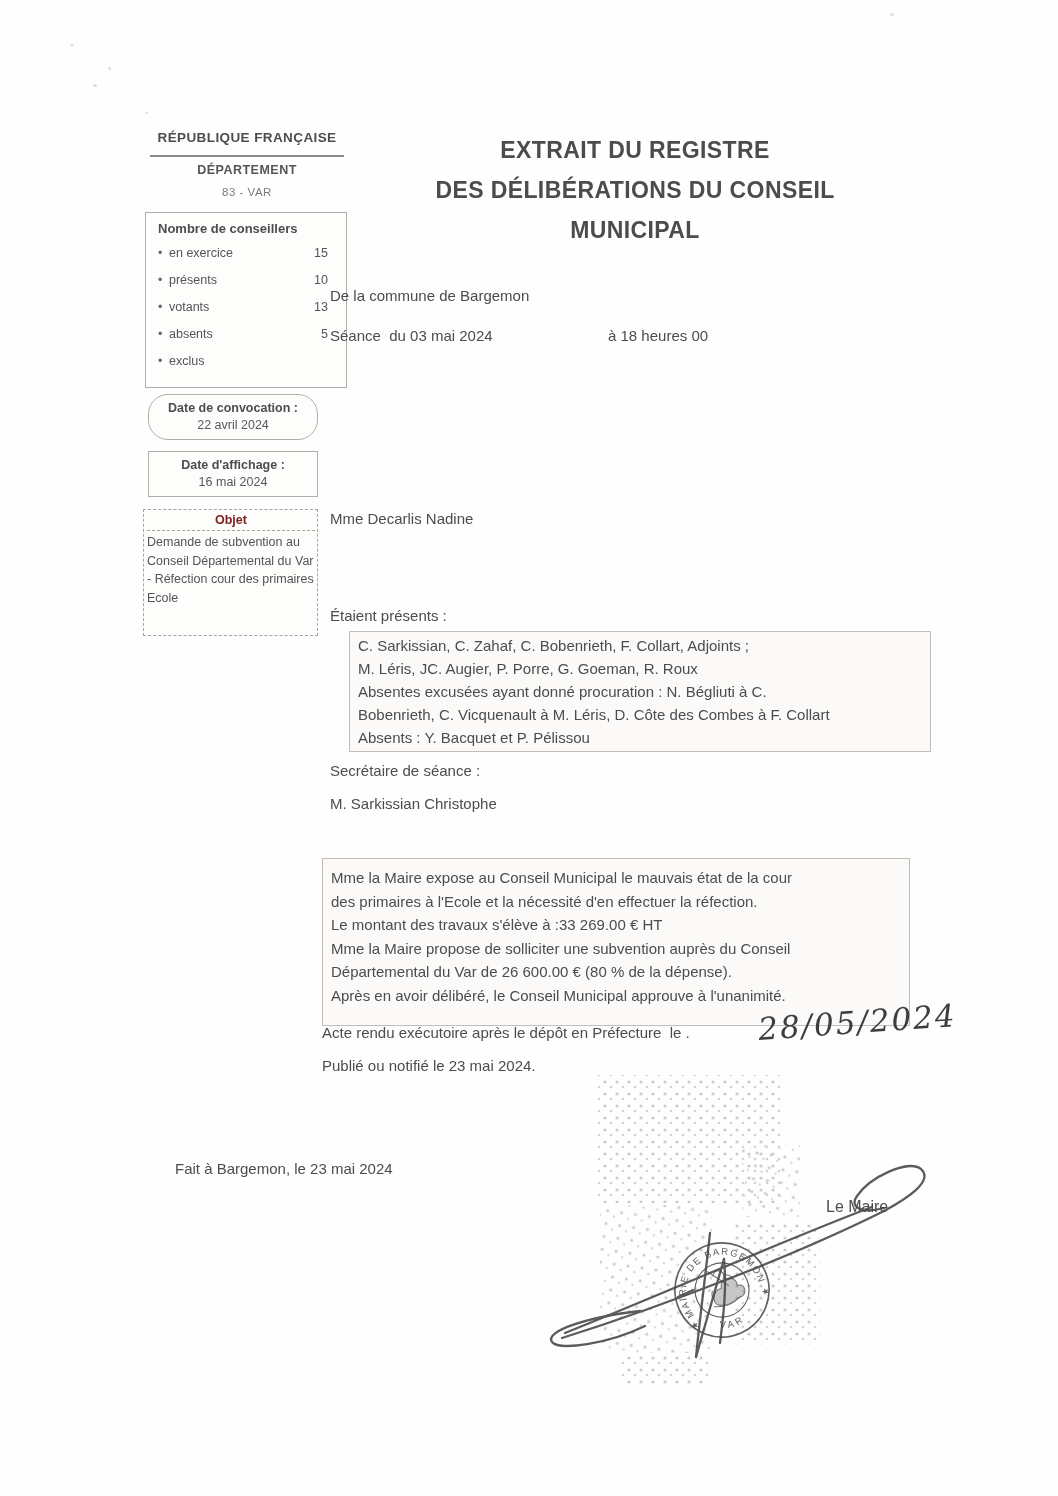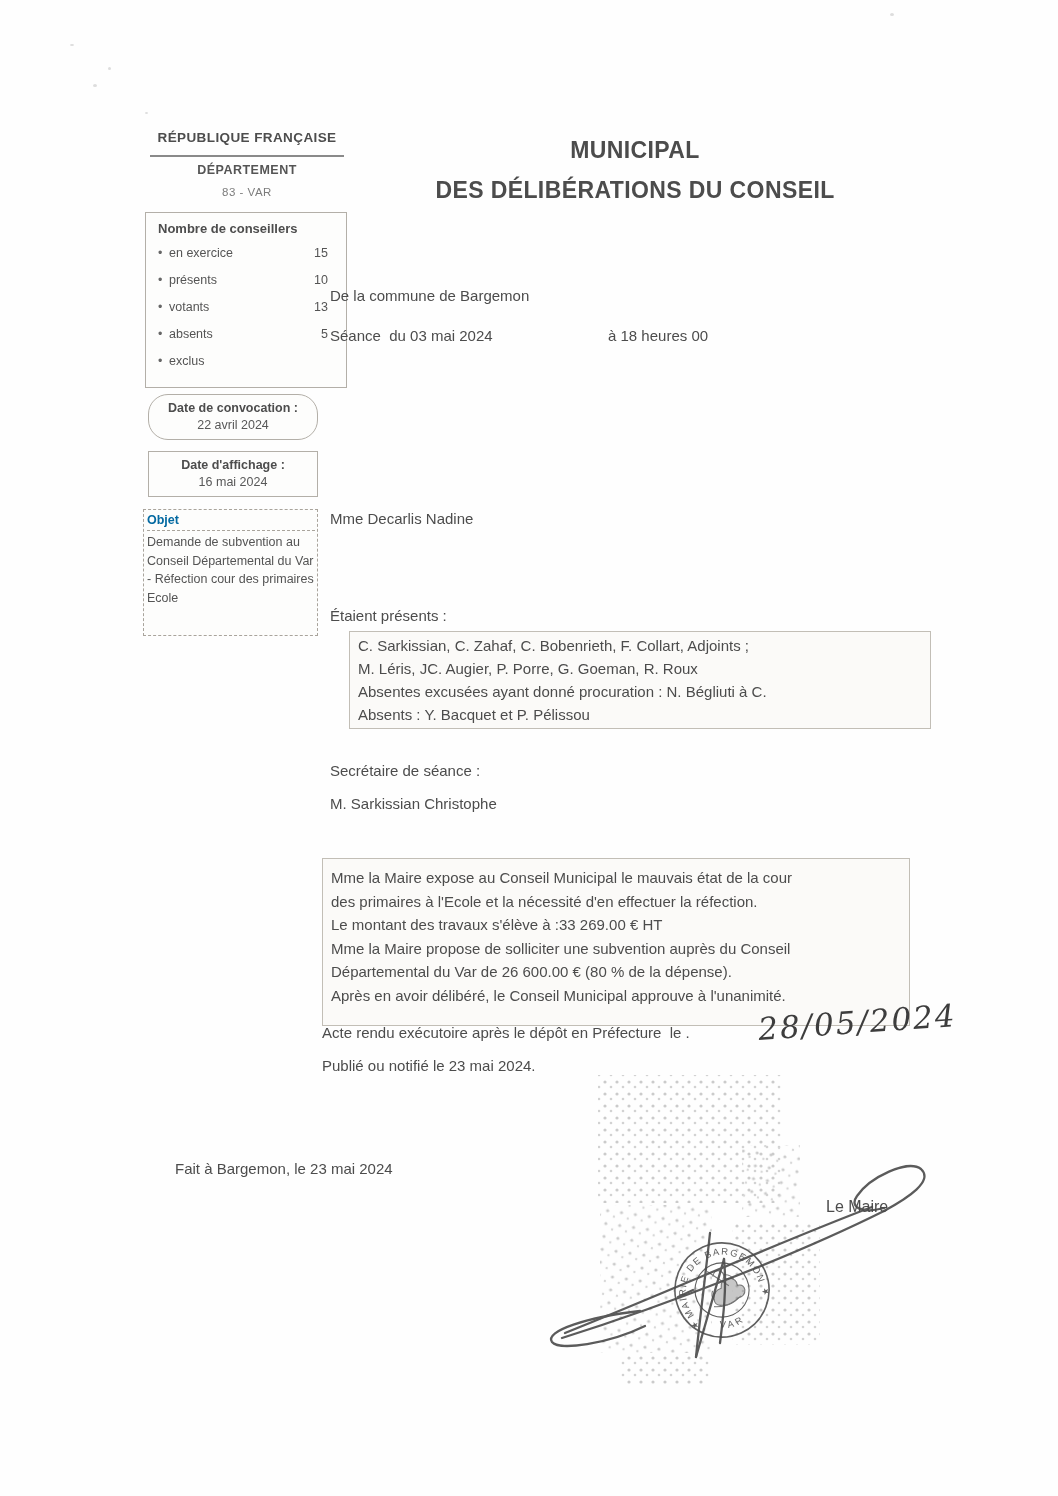--- a/index.html
+++ b/index.html
@@ -45,21 +45,21 @@
   .datebox .bx-val{font-size:12.5px;color:#585858;line-height:17px;}
   .convocation{top:394px;border-radius:20px;}
   .affichage{top:451px;}
 
   
   .objet{
     left:143px;top:509px;width:168px;height:122px;
     border:1px dashed #a9a49c;background:#fdfdfc;padding:3px 2px 0 3px;
   }
   .objet .bx-title{
-    text-align:left;font-weight:bold;font-size:12.5px;color:#0369a1;
+    text-align:center;font-weight:bold;font-size:12.5px;color:#7f1d1d;
     border-bottom:1px dashed #a9a49c;padding-bottom:3px;margin-bottom:2px;
   }
   .objet .bx-content{font-size:12.5px;line-height:18.5px;color:#545454;}
 
   
   .doc-title{
     left:355px;top:130px;width:560px;text-align:center;
     font-weight:bold;font-size:23px;line-height:40px;letter-spacing:.4px;color:#4c4c4c;
   }
   .t15{font-size:15px;color:#4c4c4c;}
@@ -149,35 +149,37 @@
     <div class="bx-title">Date d'affichage :</div>
     <div class="bx-val">16 mai 2024</div>
   </div>
 
   <div class="abs objet">
     <div class="bx-title">Objet</div>
     <div class="bx-content">Demande de subvention au Conseil Départemental du Var -  Réfection cour des primaires Ecole</div>
   </div>
 
   <div class="abs doc-title">
+    <div>EXTRAIT DU REGISTRE</div>
+    <div>DES DÉLIBÉRATIONS DU CONSEIL</div>
     <div>MUNICIPAL</div>
-    <div>DES DÉLIBÉRATIONS DU CONSEIL</div>
   </div>
 
   <div class="abs t15 commune">De la commune de Bargemon</div>
   <div class="abs t15 seance pre">Séance  du 03 mai 2024</div>
   <div class="abs t15 heure">à 18 heures 00</div>
 
   <div class="abs t15 president">Mme Decarlis Nadine</div>
 
   <div class="abs t15 presents-label">Étaient présents :</div>
   <div class="abs presents-box">
     <div>C. Sarkissian, C. Zahaf, C. Bobenrieth, F. Collart, Adjoints ;</div>
     <div>M. Léris, JC. Augier, P. Porre, G. Goeman, R. Roux</div>
     <div>Absentes excusées ayant donné procuration : N. Bégliuti à C.</div>
+    <div>Bobenrieth, C. Vicquenault à M. Léris, D. Côte des Combes à F. Collart</div>
     <div>Absents : Y. Bacquet et P. Pélissou</div>
   </div>
 
   <div class="abs t15 secretaire-label">Secrétaire de séance :</div>
   <div class="abs t15 secretaire-name">M. Sarkissian Christophe</div>
 
   <div class="abs delib-box">
     <div>Mme la Maire expose au Conseil Municipal le mauvais état de la cour</div>
     <div>des primaires à l'Ecole et la nécessité d'en effectuer la réfection.</div>
     <div>Le montant des travaux s'élève à :33 269.00 € HT</div>

